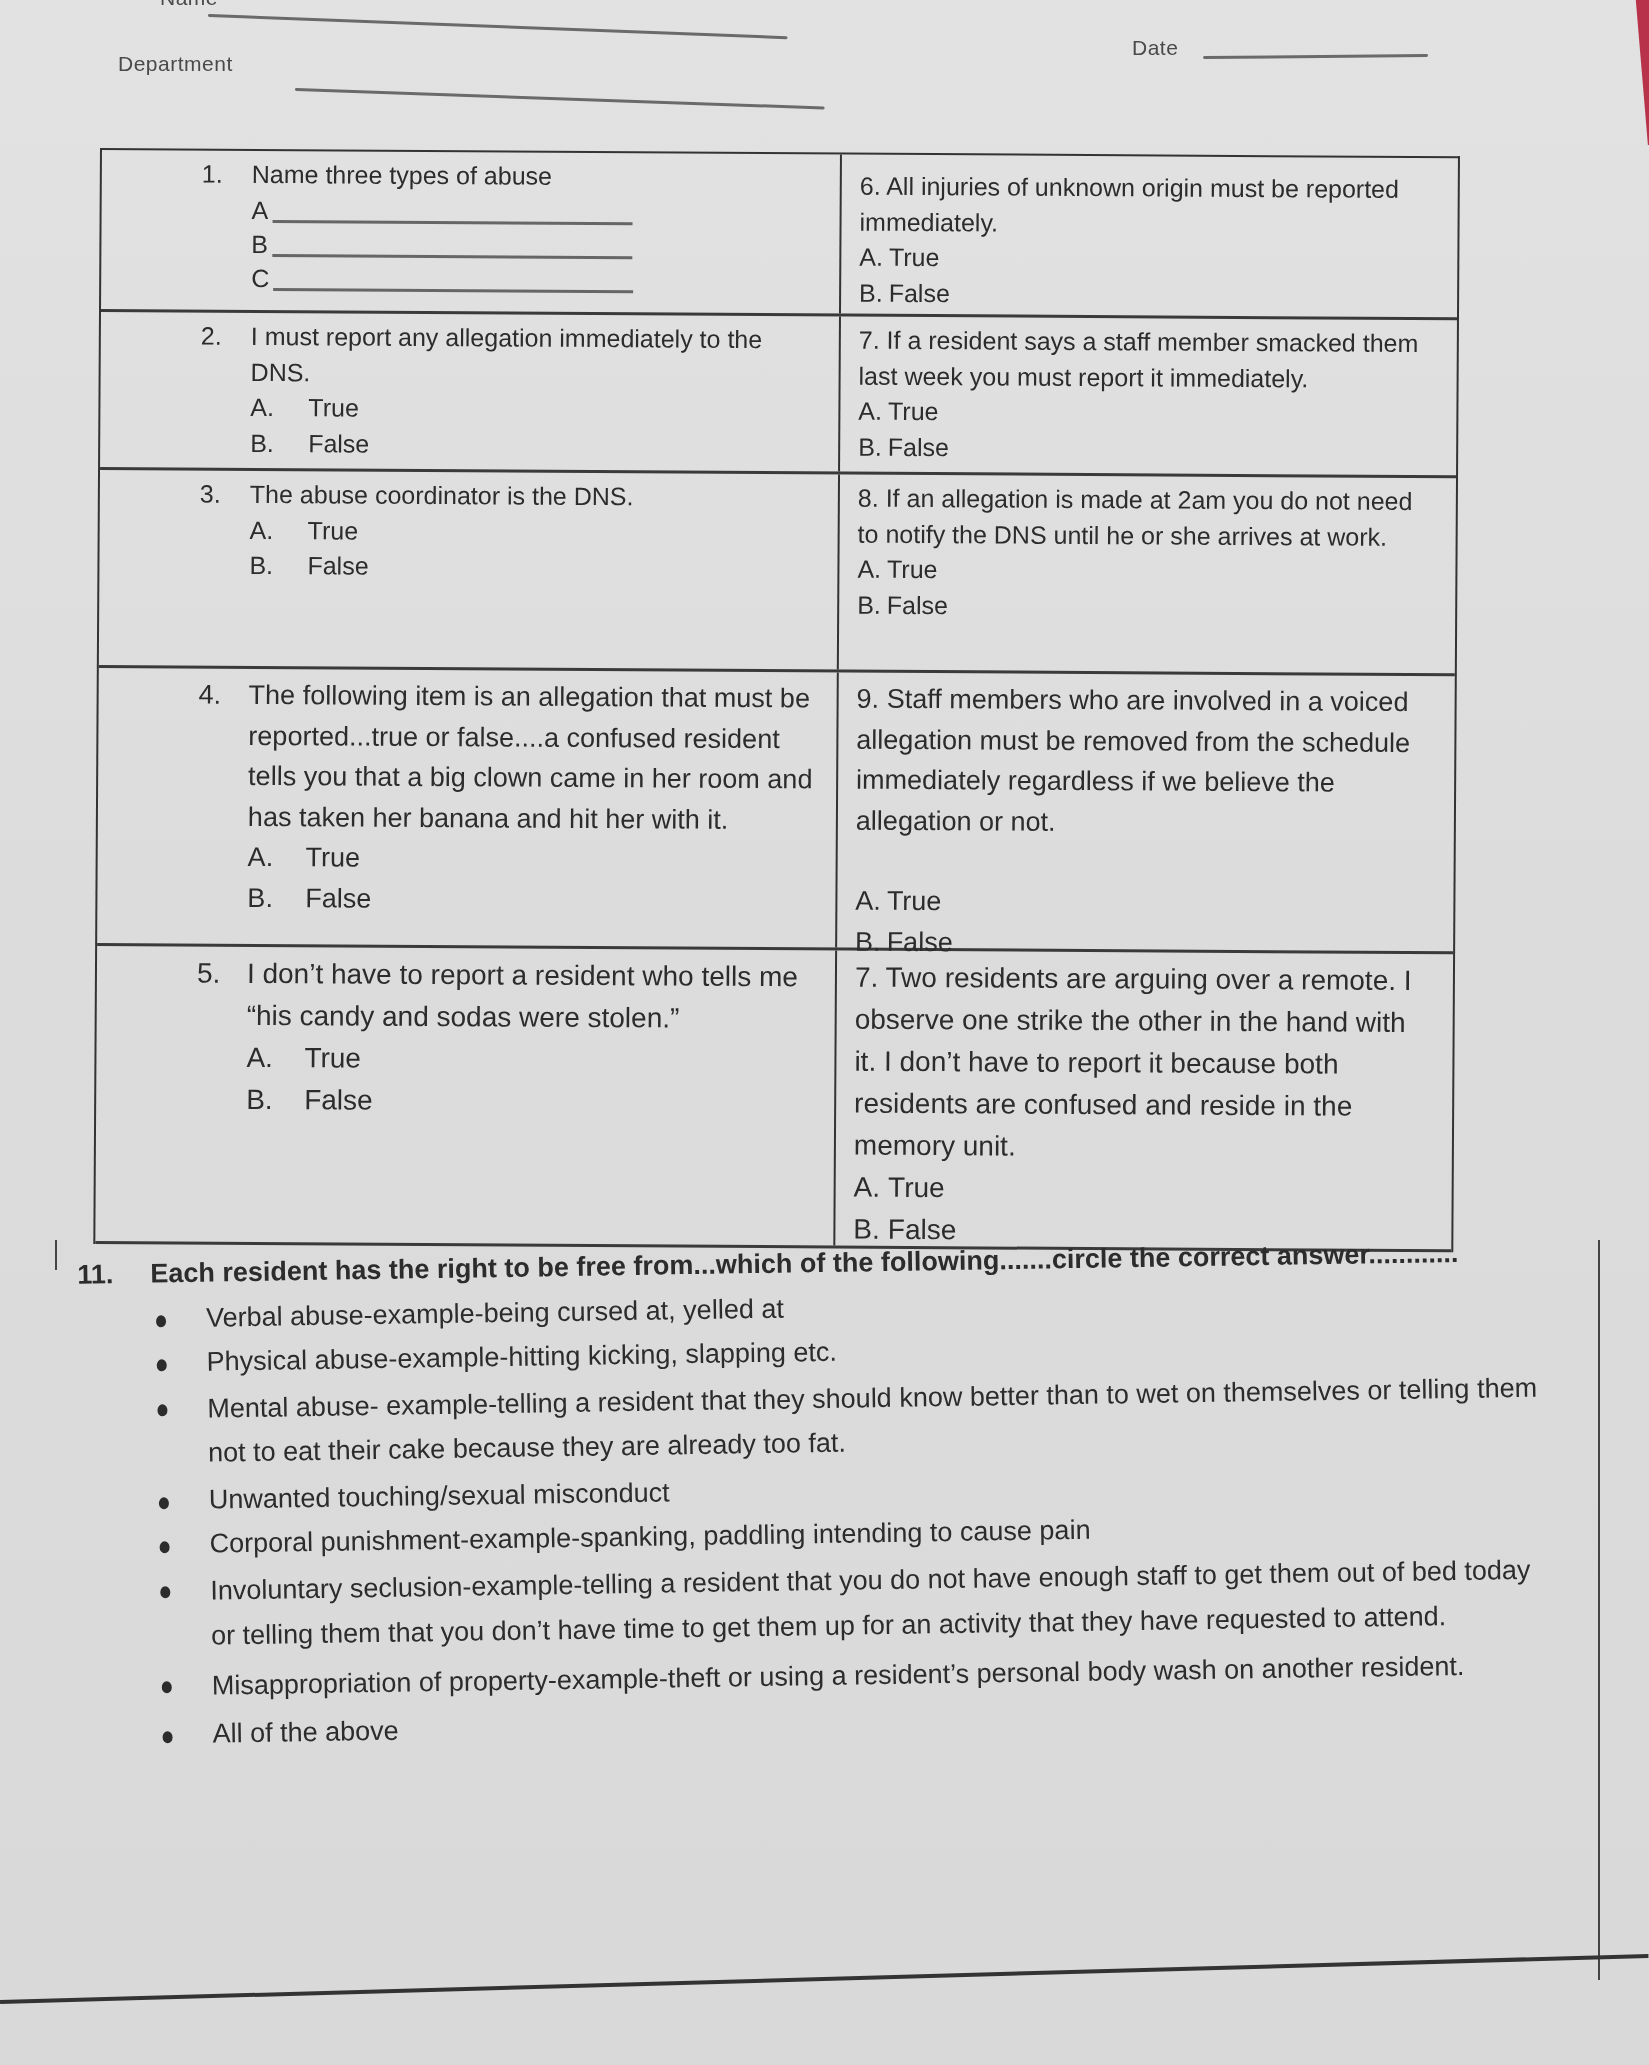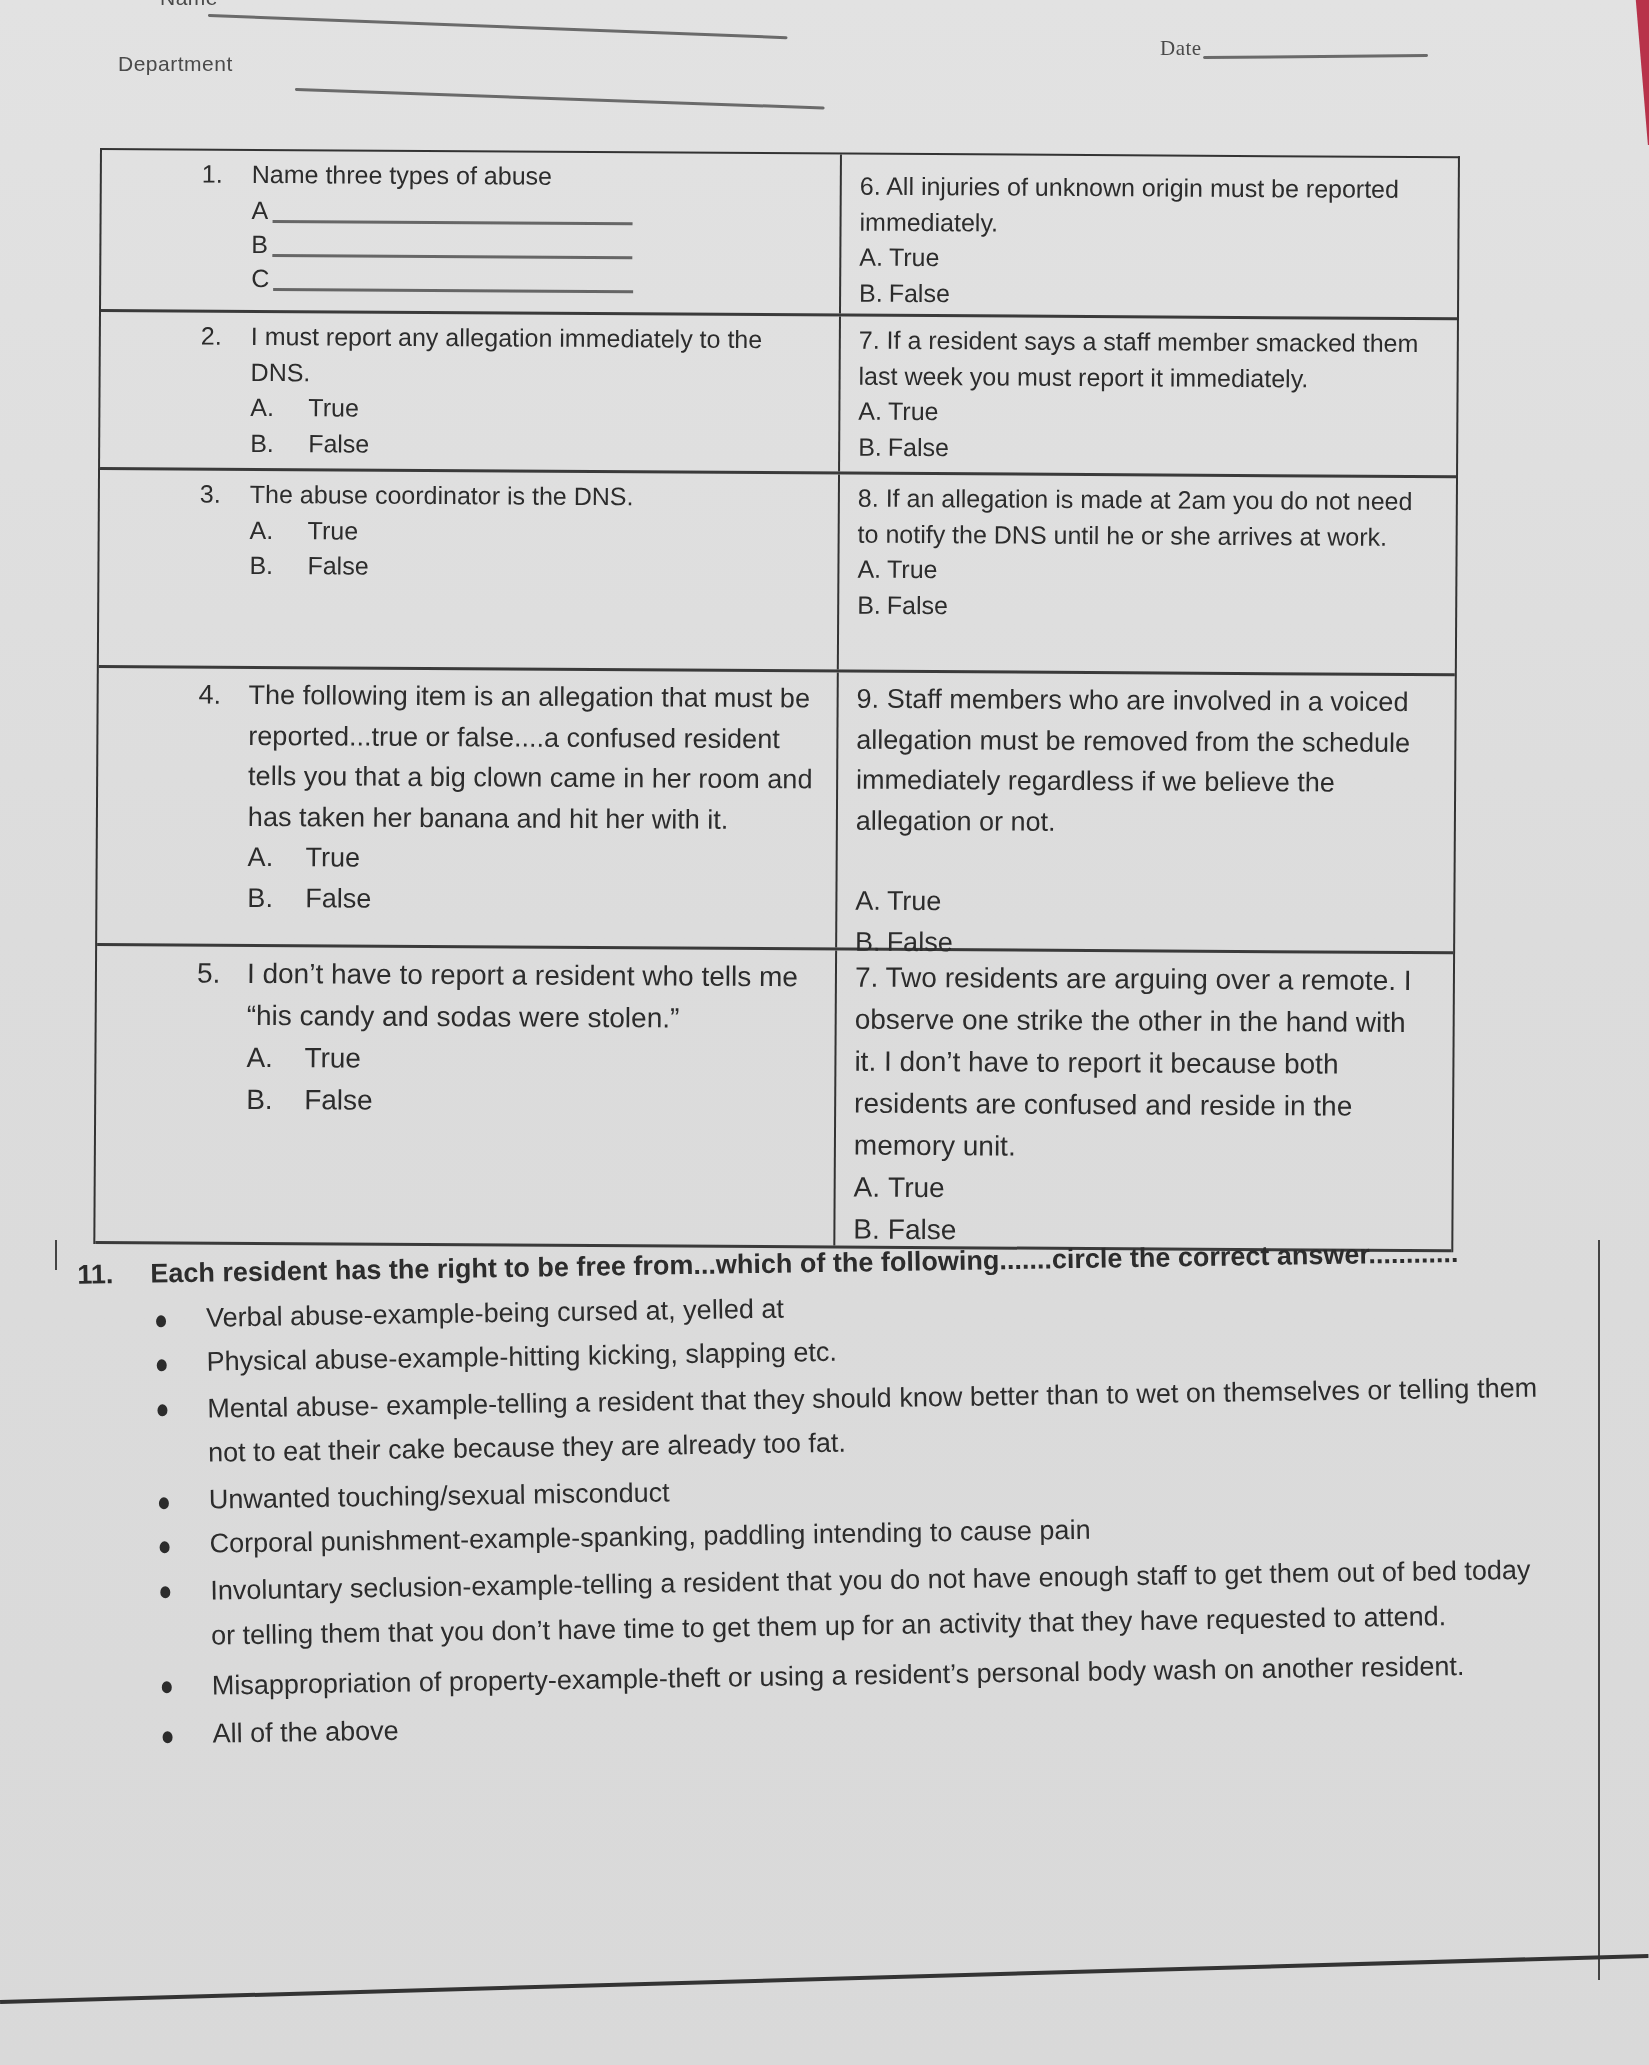--- a/index.html
+++ b/index.html
@@ -71,21 +71,21 @@
 
 <div class="paper">
   <div class="red-edge"></div>
 
   <span class="hdr-label" style="left:160px; top:-14px;">Name</span>
   <div class="hdr-line" style="left:208px; top:14px; width:580px; transform:rotate(2.2deg); transform-origin:0 0;"></div>
 
   <span class="hdr-label" style="left:118px; top:52px;">Department</span>
   <div class="hdr-line" style="left:295px; top:88px; width:530px; transform:rotate(2deg); transform-origin:0 0;"></div>
 
-  <span class="hdr-label" style="left:1160px; top:36px;font-family:Liberation Serif, serif;">Date</span>
+  <span class="hdr-label" style="left:1132px; top:36px;">Date</span>
   <div class="hdr-line" style="left:1203px; top:56px; width:225px; transform:rotate(-0.5deg); transform-origin:0 0;"></div>
 
   <div class="table">
 
     <div class="row" style="height:162px;">
       <div class="cell left" style="padding-left:150px;">
         <div class="qline">
           <span class="qnum">1.</span>
           <span>Name three types of abuse</span>
         </div>

